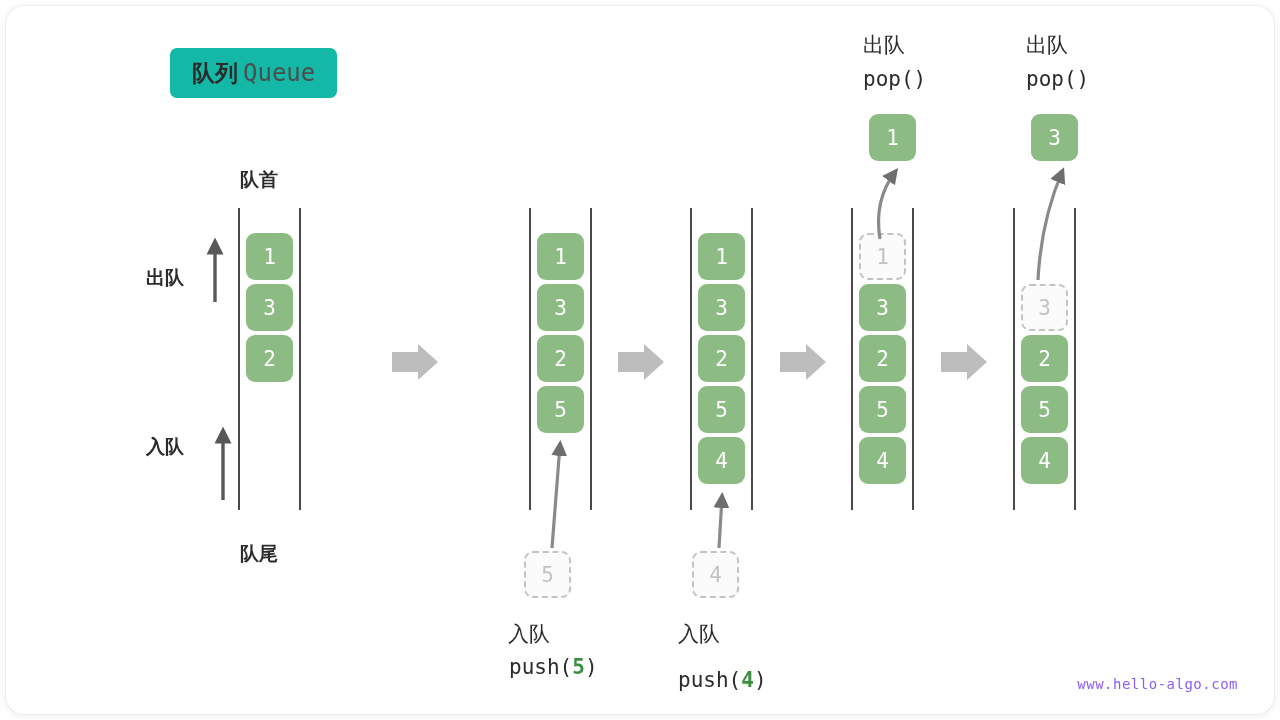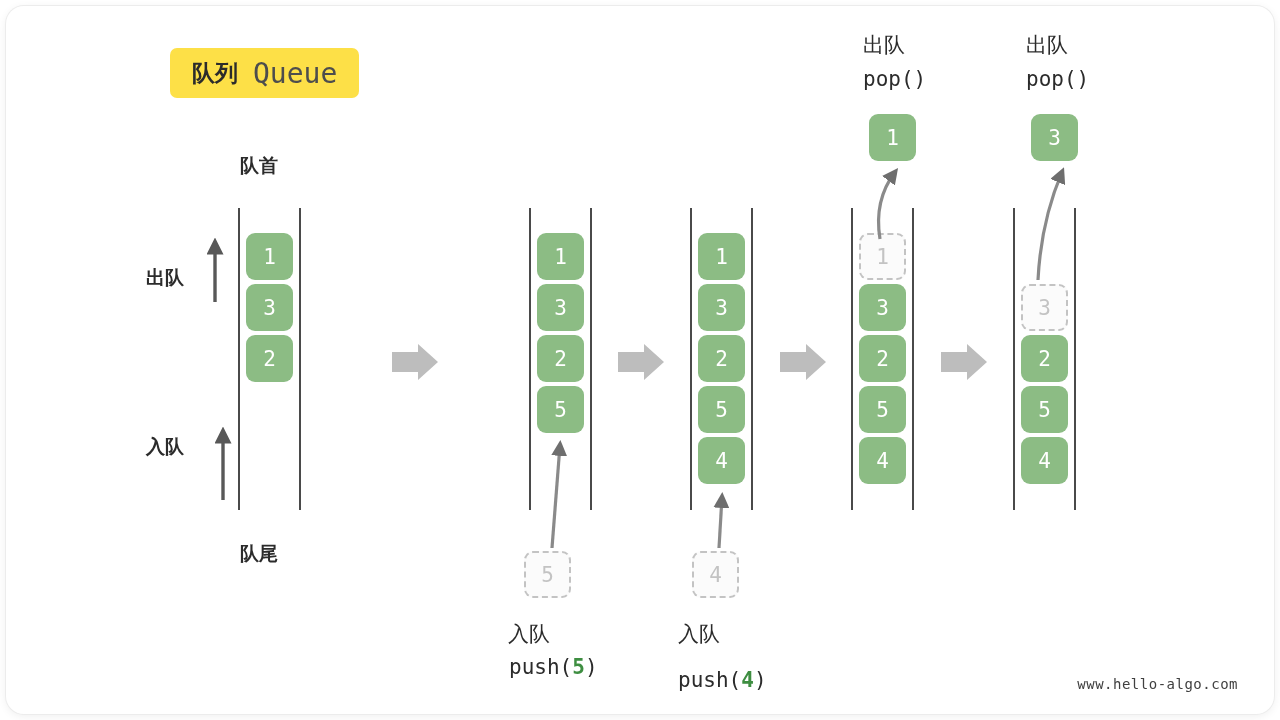--- a/index.html
+++ b/index.html
@@ -32,35 +32,35 @@
     box-shadow: 0 0 0 1px #ececec, 0 2px 10px rgba(0,0,0,0.07);
   }
 
   
   .title-badge {
     position: absolute;
     left: 170px;
     top: 48px;
     height: 50px;
     padding: 0 22px;
-    background: #fde047;
+    background: #14b8a6;
     border-radius: 7px;
     display: flex;
     align-items: center;
-    gap: 15px;
+    gap: 5px;
     white-space: nowrap;
   }
   .title-cn {
     font-size: 23px;
     font-weight: bold;
     color: #2b2b2b;
     font-family: "Liberation Sans", "DejaVu Sans", sans-serif;
   }
   .title-en {
-    font-size: 28px;
+    font-size: 24px;
     color: #4d4d4d;
     font-family: "DejaVu Sans Mono", "Liberation Mono", monospace;
   }
 
   
   .lbl {
     position: absolute;
     color: #2b2b2b;
     white-space: nowrap;
   }
@@ -119,36 +119,36 @@
     pointer-events: none;
   }
 
   
   .watermark {
     position: absolute;
     right: 42px;
     bottom: 28px;
     font-size: 14px;
     letter-spacing: 0.5px;
-    color: #404040;
+    color: #8b5cf6;
     font-family: "DejaVu Sans Mono", "Liberation Mono", monospace;
   }
 </style>
 </head>
 <body>
 
 <div id="canvas">
   <div class="card"></div>
 
   <div class="title-badge">
     <span class="title-cn">队列</span>
     <span class="title-en">Queue</span>
   </div>
 
-  <div class="lbl lbl-cn-bold" style="left:240px; top:153px;">队首</div>
+  <div class="lbl lbl-cn-bold" style="left:240px; top:167px;">队首</div>
   <div class="lbl lbl-cn-bold" style="left:240px; top:541px;">队尾</div>
   <div class="lbl lbl-cn-bold" style="left:146px; top:265px;">出队</div>
   <div class="lbl lbl-cn-bold" style="left:146px; top:434px;">入队</div>
 
   <div class="lbl lbl-cn" style="left:508px; top:620px;">入队</div>
   <div class="lbl lbl-mono" style="left:509px; top:655px;"><span>push(</span><span class="num-accent">5</span><span>)</span></div>
 
   <div class="lbl lbl-cn" style="left:678px; top:620px;">入队</div>
   <div class="lbl lbl-mono" style="left:678px; top:655px;margin-top:13px;"><span>push(</span><span class="num-accent">4</span><span>)</span></div>
 

